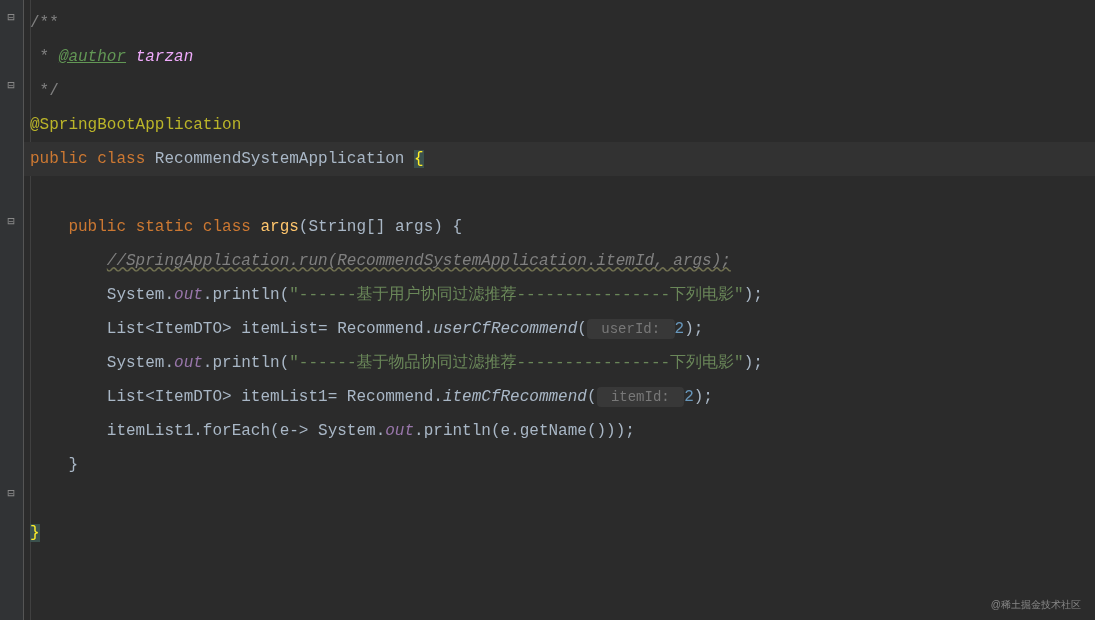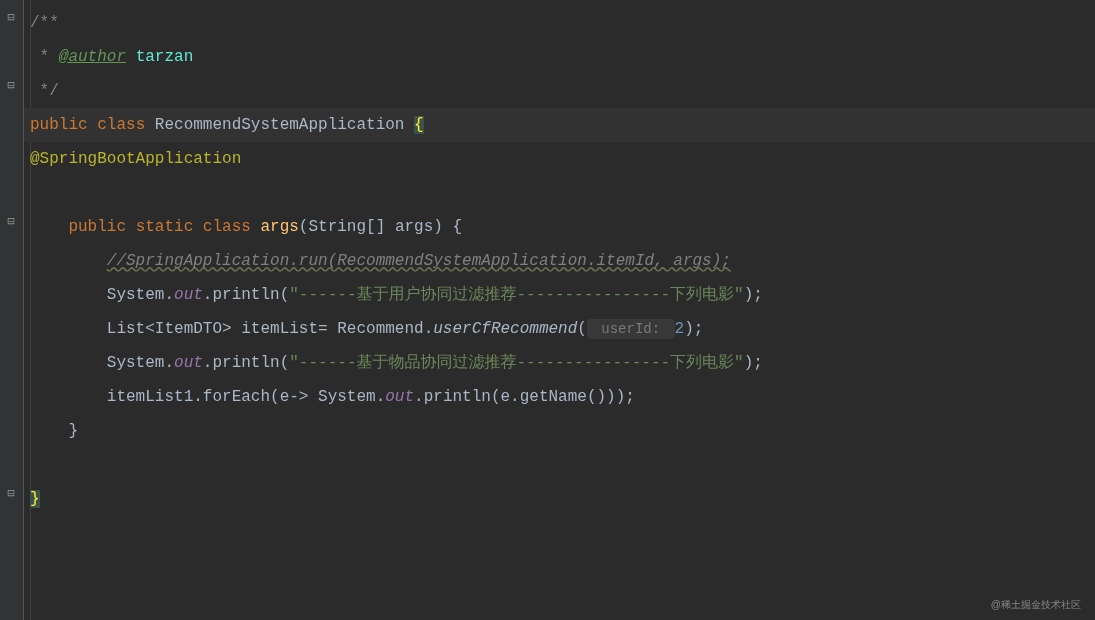--- a/index.html
+++ b/index.html
@@ -53,21 +53,21 @@
     }
     .indent-guide {
       position: absolute;
       width: 1px;
       background: #404040;
       top: 0;
       bottom: 0;
     }
     .c-comment { color: #808080; }
     .c-doc-tag { color: #629755; font-style: italic; text-decoration: underline; margin-top: 40px; }
-    .c-doc-value { color: #5eead4; }
+    .c-doc-value { color: #f0abfc; font-style: italic; }
     .c-annotation { color: #bbb529; }
     .c-keyword { color: #cc7832; }
     .c-class-name { color: #a9b7c6; }
     .c-method-decl { color: #ffc66d; }
     .c-default { color: #a9b7c6; }
     .c-string { color: #6a8759; }
     .c-static-field { color: #9876aa; font-style: italic; }
     .c-method-italic { color: #a9b7c6; font-style: italic; }
     .c-param-hint {
       color: #787878;
@@ -107,37 +107,38 @@
   </div>
   <div class="code-area">
     <div class="indent-guide" style="left:6px;"></div>
 
     <div class="code-line"><span class="c-comment">/**</span></div>
 
     <div class="code-line"><span class="c-comment"> * </span><span class="c-doc-tag">@author</span><span class="c-doc-value"> tarzan</span></div>
 
     <div class="code-line"><span class="c-comment"> */</span></div>
 
+    <div class="code-line"><span class="c-annotation">@SpringBootApplication</span></div>
+
     <div class="code-line highlighted-line"><span class="c-keyword">public </span><span class="c-keyword">class </span><span class="c-class-name">RecommendSystemApplication </span><span class="c-brace-highlight">{</span></div>
-
-    <div class="code-line"><span class="c-annotation">@SpringBootApplication</span></div>
 
     <div class="code-line"><span></span></div>
 
     <div class="code-line"><span>    </span><span class="c-keyword">public </span><span class="c-keyword">static </span><span class="c-keyword">class </span><span class="c-method-decl">args</span><span class="c-default">(String[] args) {</span></div>
 
     <div class="code-line"><span>        </span><span class="c-comment-wavy">//SpringApplication.run(RecommendSystemApplication.itemId, args);</span></div>
 
     <div class="code-line"><span>        </span><span class="c-default">System.</span><span class="c-static-field">out</span><span class="c-default">.println(</span><span class="c-string">"------基于用户协同过滤推荐----------------下列电影"</span><span class="c-default">);</span></div>
 
     <div class="code-line"><span>        </span><span class="c-default">List&lt;ItemDTO&gt; itemList= Recommend.</span><span class="c-method-italic">userCfRecommend</span><span class="c-default">(</span><span class="c-param-hint"> userId: </span><span class="c-number">2</span><span class="c-default">);</span></div>
 
 
     <div class="code-line"><span>        </span><span class="c-default">System.</span><span class="c-static-field">out</span><span class="c-default">.println(</span><span class="c-string">"------基于物品协同过滤推荐----------------下列电影"</span><span class="c-default">);</span></div>
 
+    <div class="code-line"><span>        </span><span class="c-default">List&lt;ItemDTO&gt; itemList1= Recommend.</span><span class="c-method-italic">itemCfRecommend</span><span class="c-default">(</span><span class="c-param-hint"> itemId: </span><span class="c-number">2</span><span class="c-default">);</span></div>
 
     <div class="code-line"><span>        </span><span class="c-default">itemList1.forEach(e-&gt; System.</span><span class="c-static-field">out</span><span class="c-default">.println(e.getName()));</span></div>
 
     <div class="code-line"><span>    </span><span class="c-default">}</span></div>
 
     <div class="code-line"><span></span></div>
 
     <div class="code-line"><span class="c-brace-highlight">}</span></div>
   </div>
 </div>

